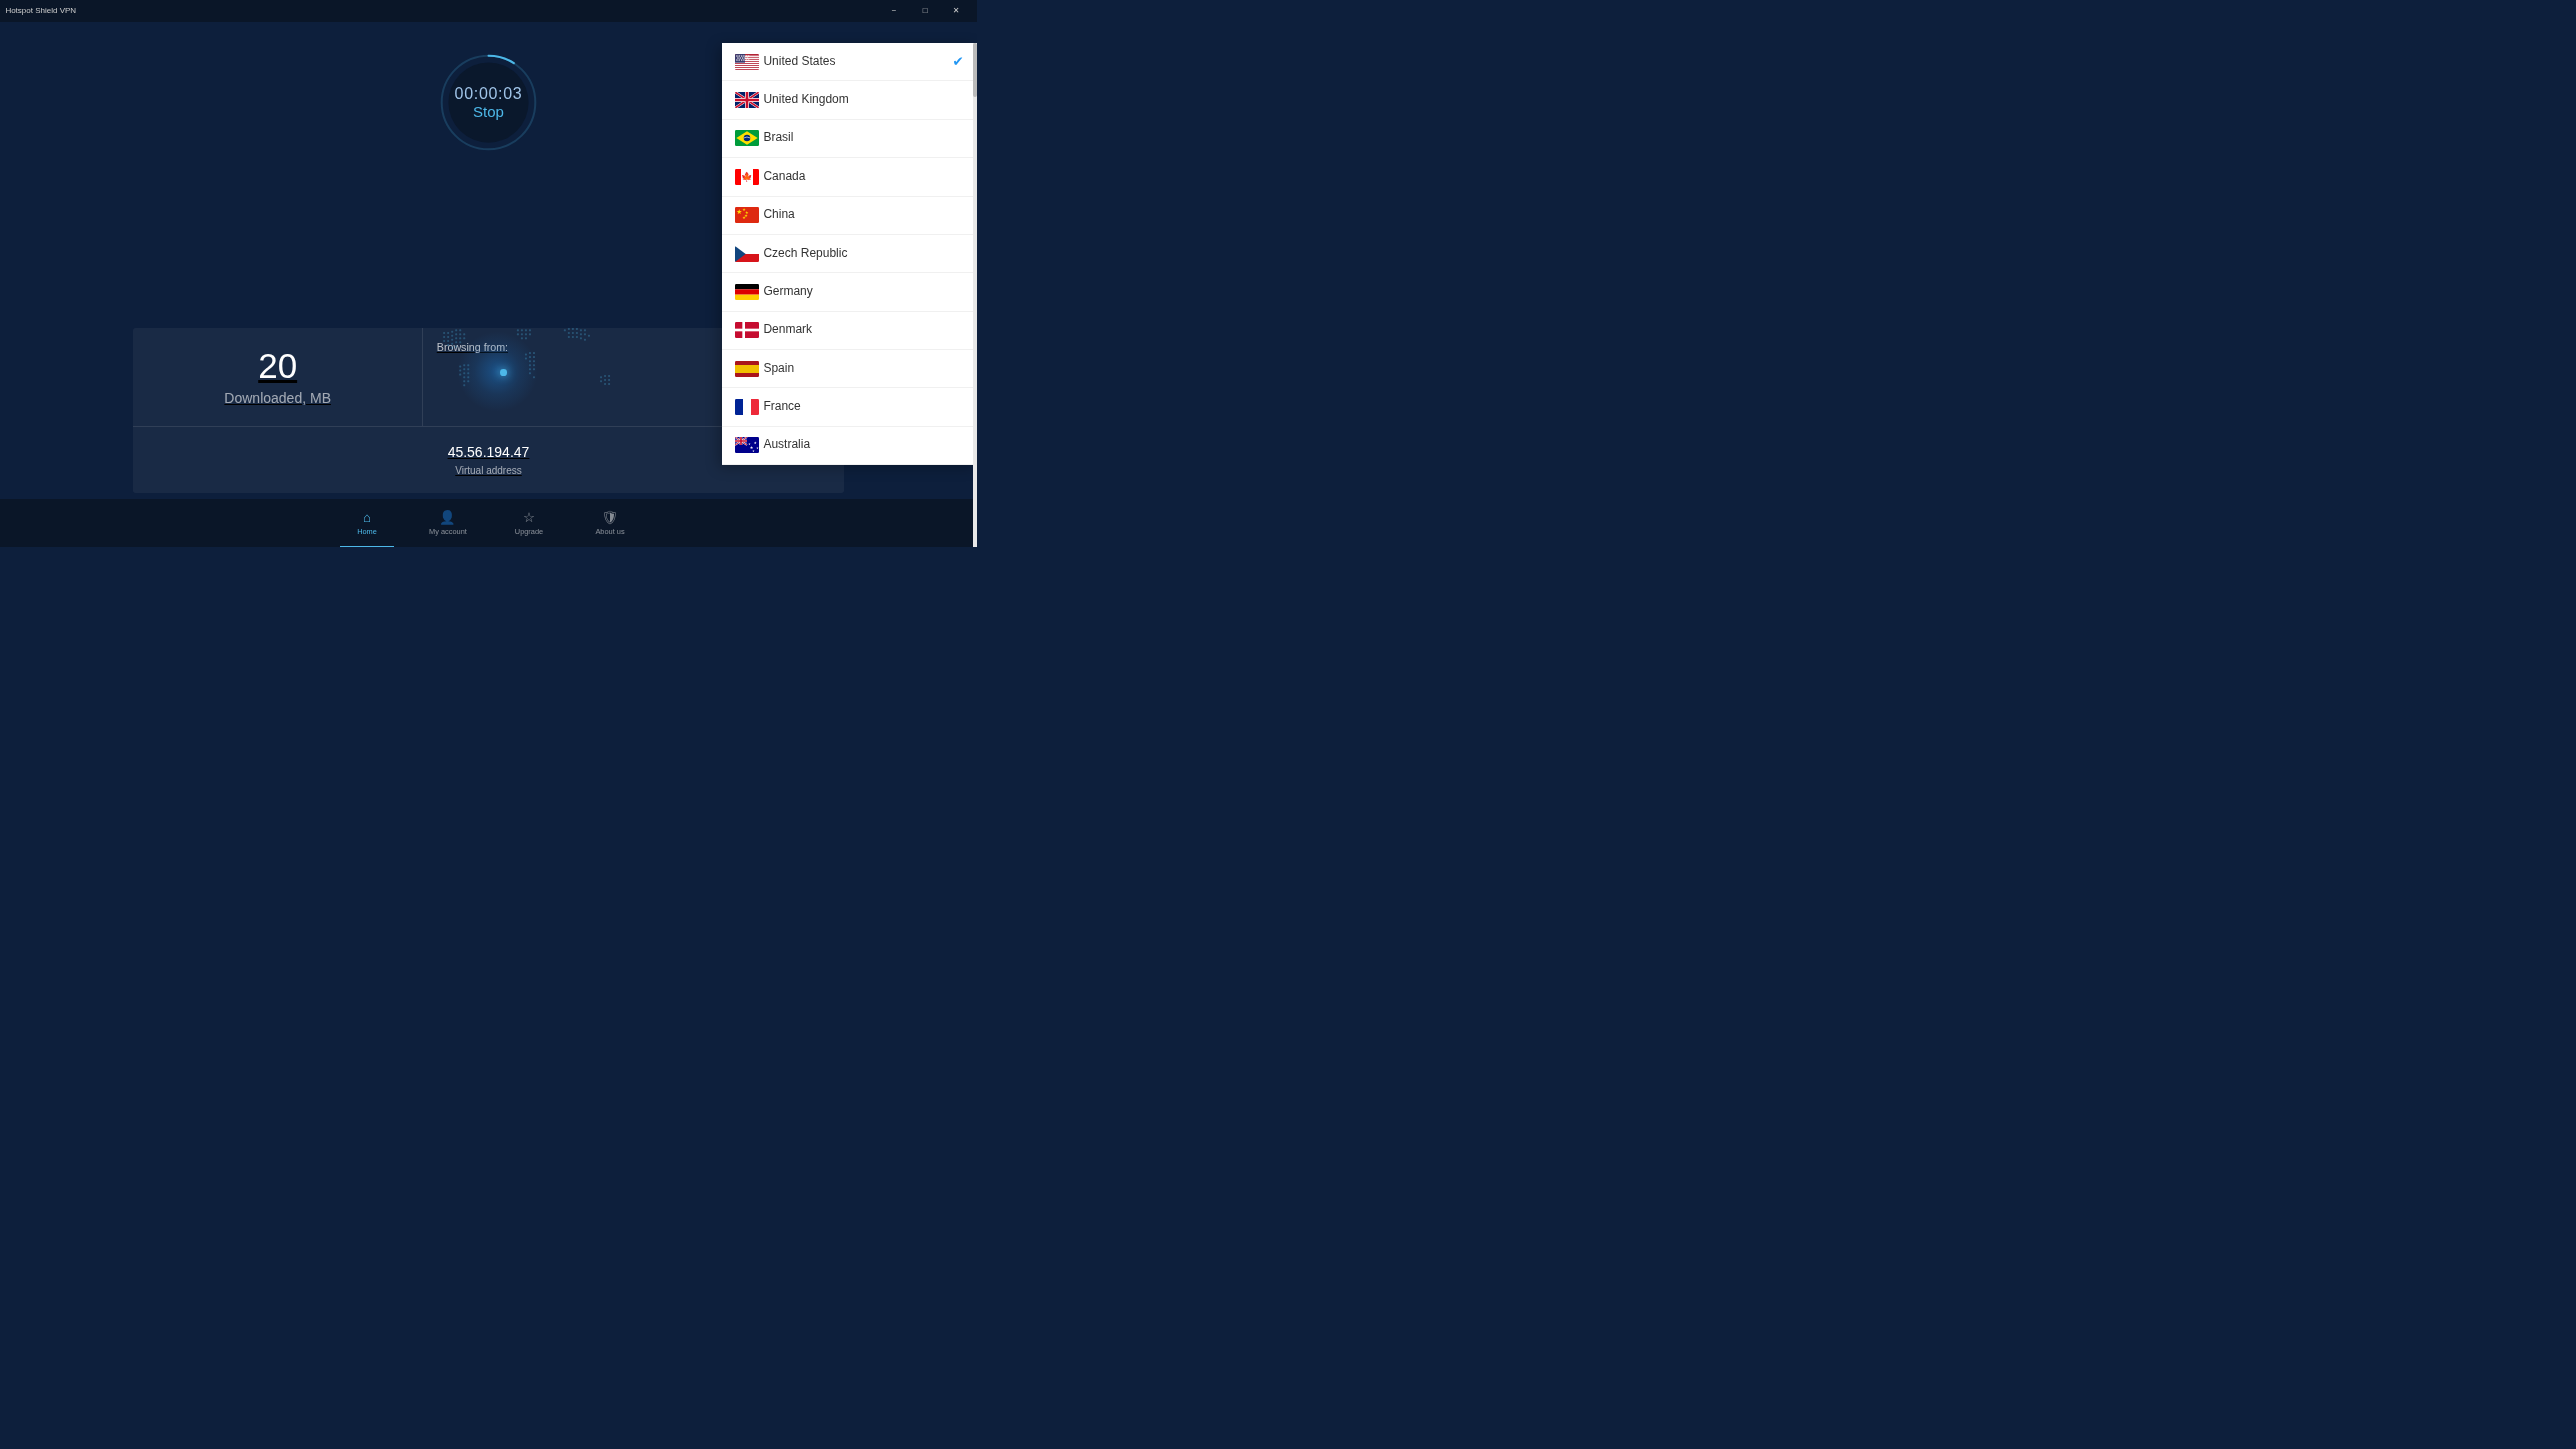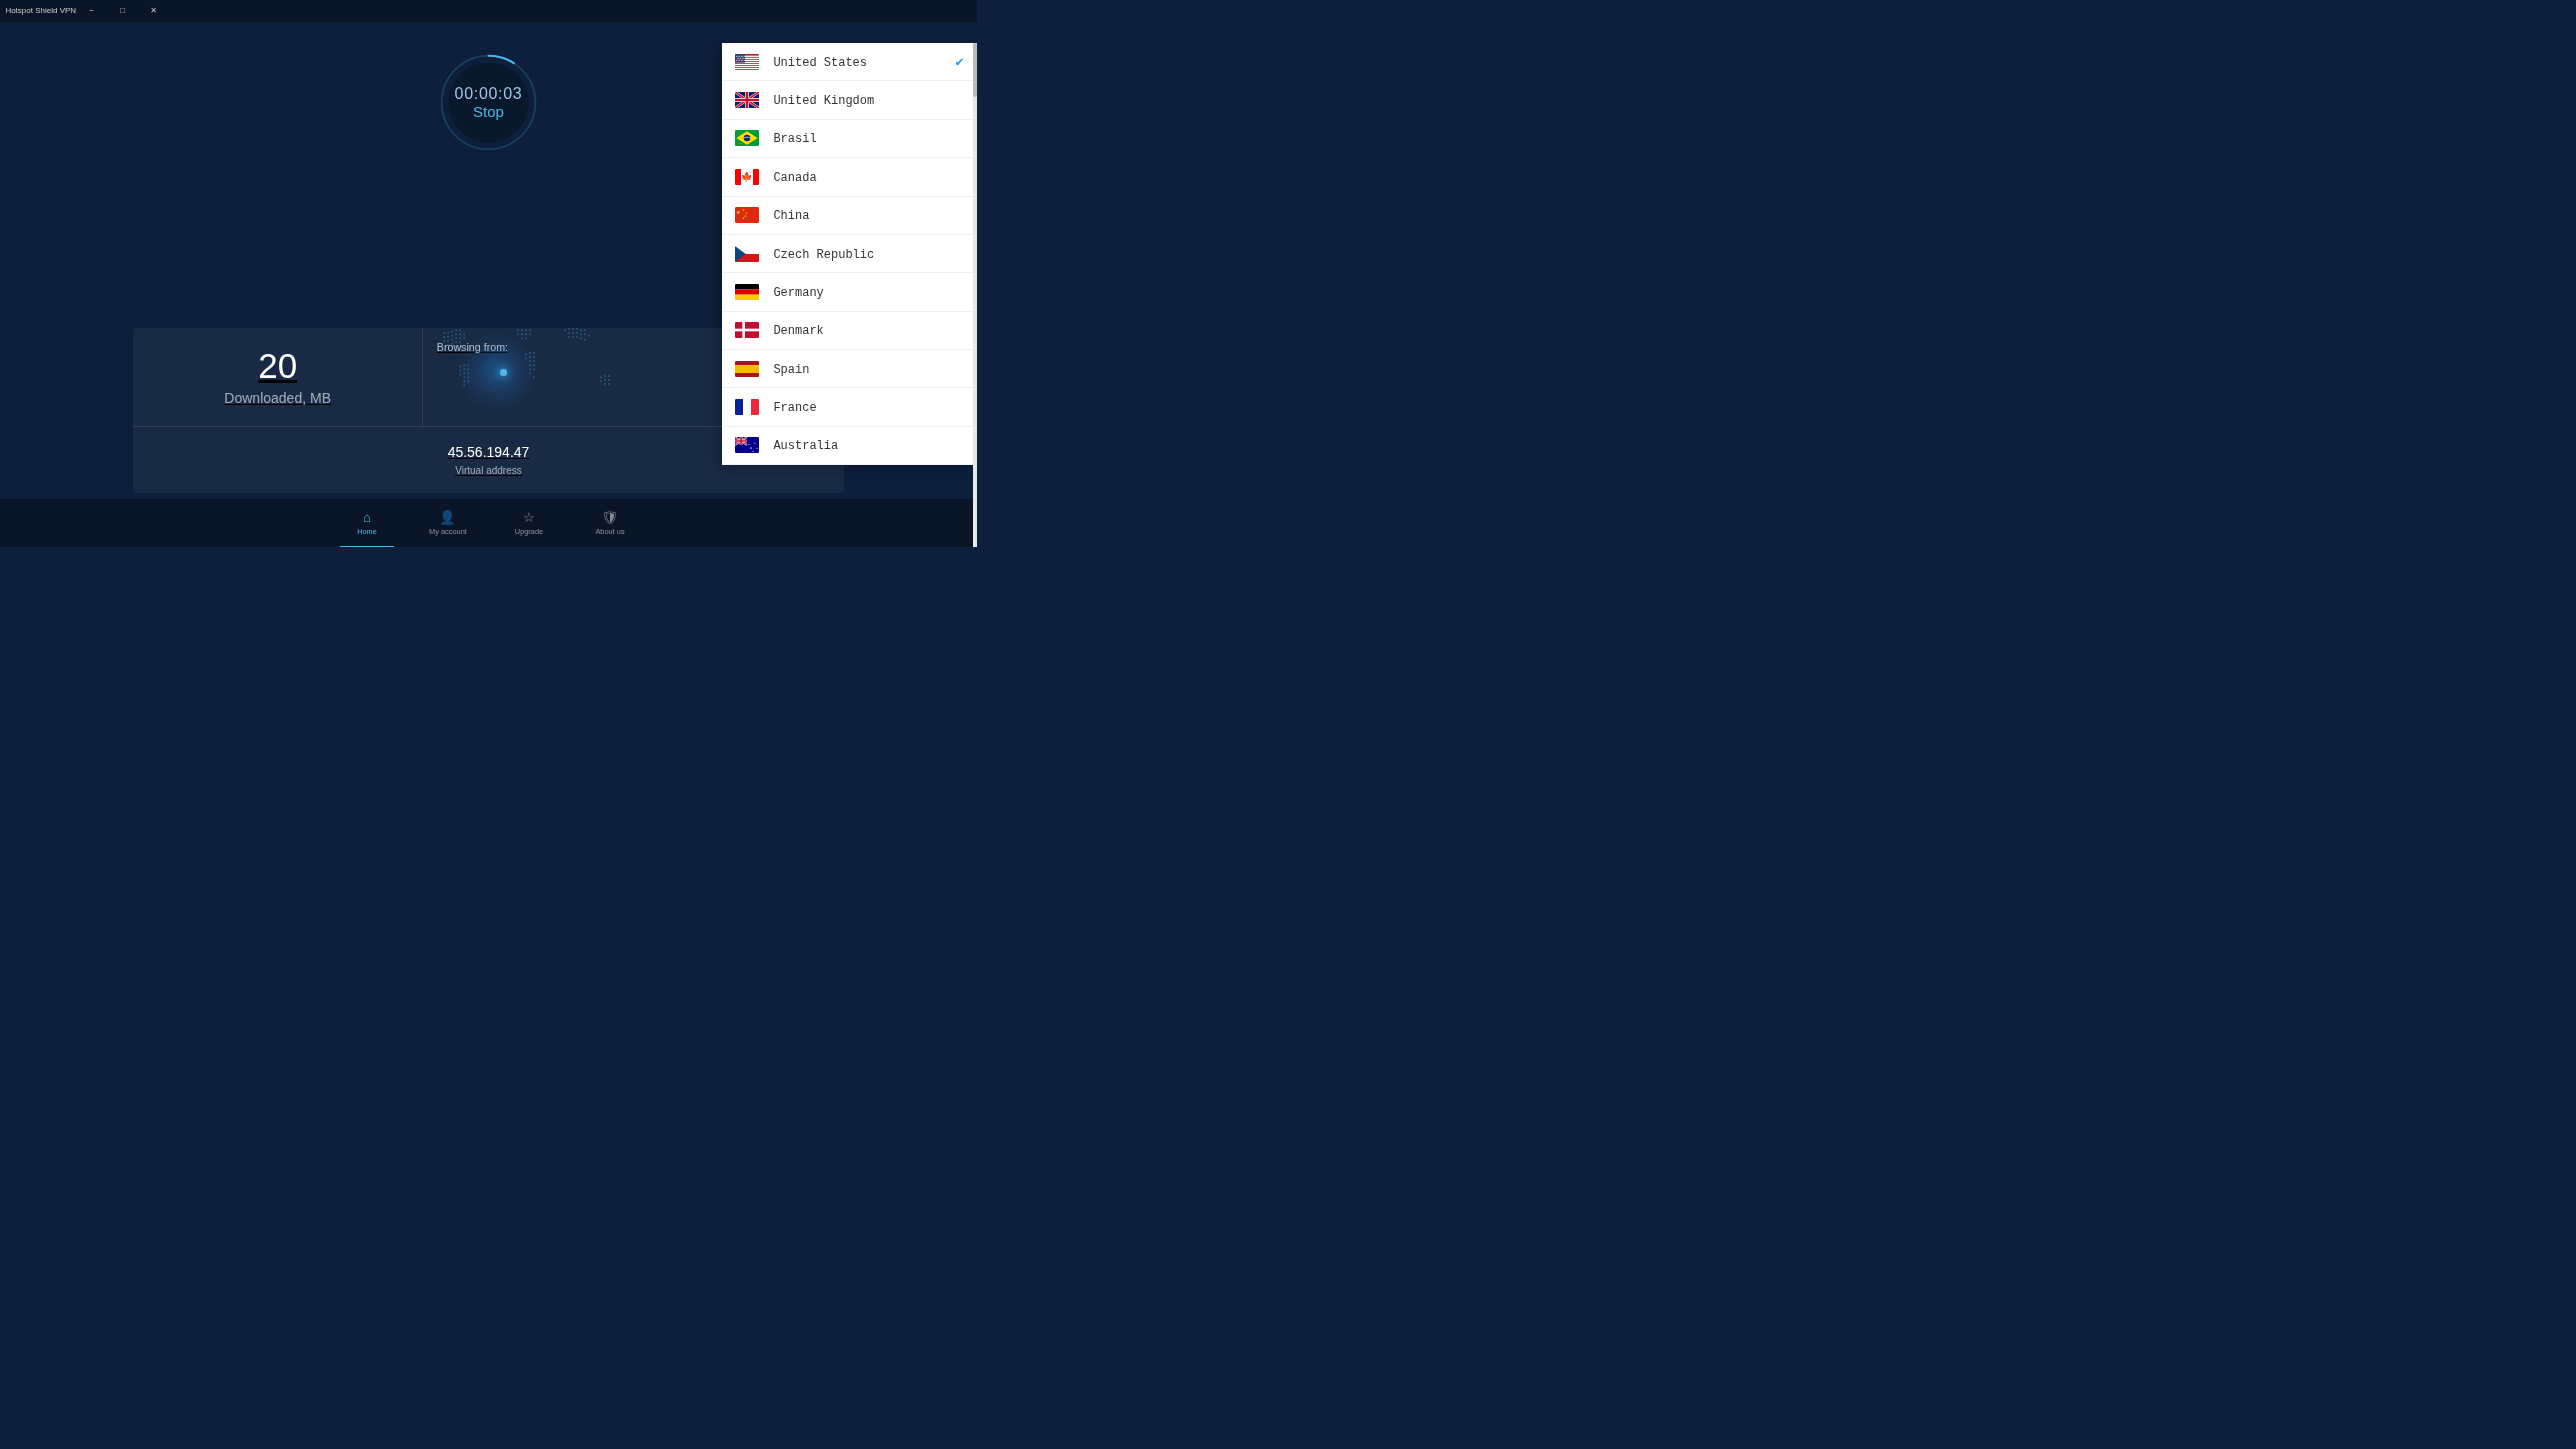--- a/index.html
+++ b/index.html
@@ -12,21 +12,21 @@
       overflow: hidden;
       position: relative;
     }
 
     
     .title-bar {
       height: 21.5px;
       background: #0a1628;
       display: flex;
       align-items: center;
-      justify-content: flex-start;
+      justify-content: space-between;
       padding: 0 5.4px;
       position: relative;
       z-index: 10;
     }
 
     .title-bar-text {
       color: #ccc;
       font-size: 8px;
     }
 
@@ -234,26 +234,25 @@
     .country-dropdown::-webkit-scrollbar-track {
       background: #f0f0f0;
     }
 
     .country-dropdown::-webkit-scrollbar-thumb {
       background: #ccc;
     }
 
     .country-item {
       display: flex;
-      align-items: flex-end;
+      align-items: flex-start;
       padding: 10.7px 13.4px;
       border-bottom: 0.7px solid #f0f0f0;
       cursor: pointer;
-      gap: 14px;
-      font-family: Liberation Mono, monospace;
+      gap: 4px;
     }
 
     .country-flag {
       width: 24px;
       height: 16px;
       flex-shrink: 0;
       border-radius: 1.3px;
       overflow: hidden;
       display: flex;
     }

